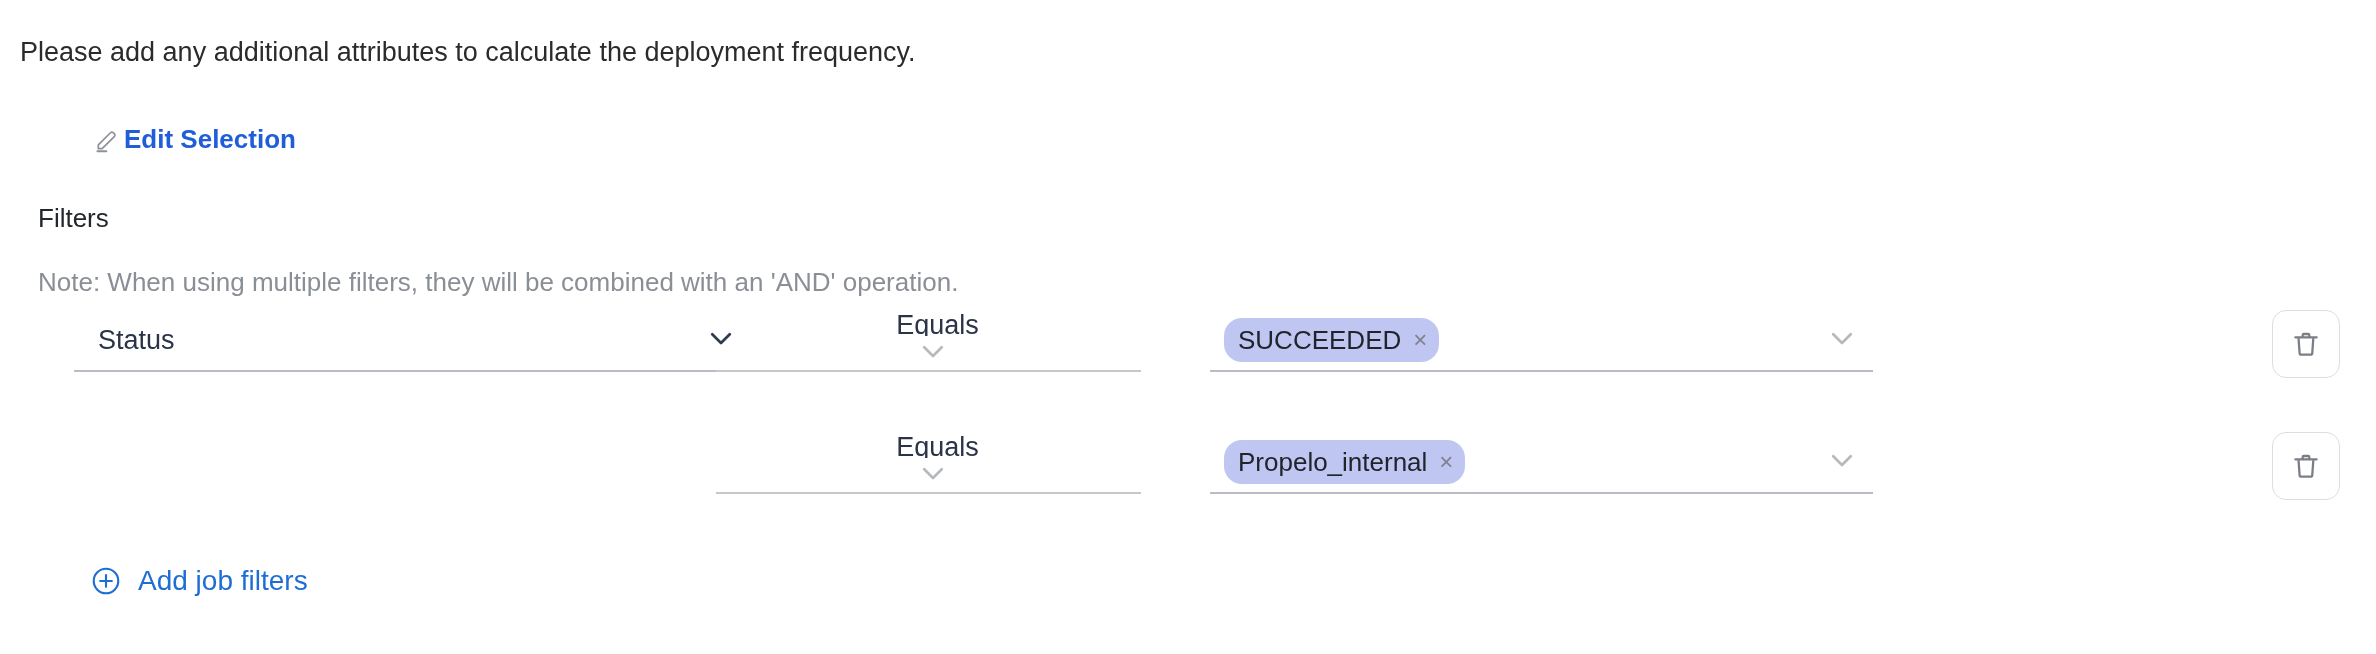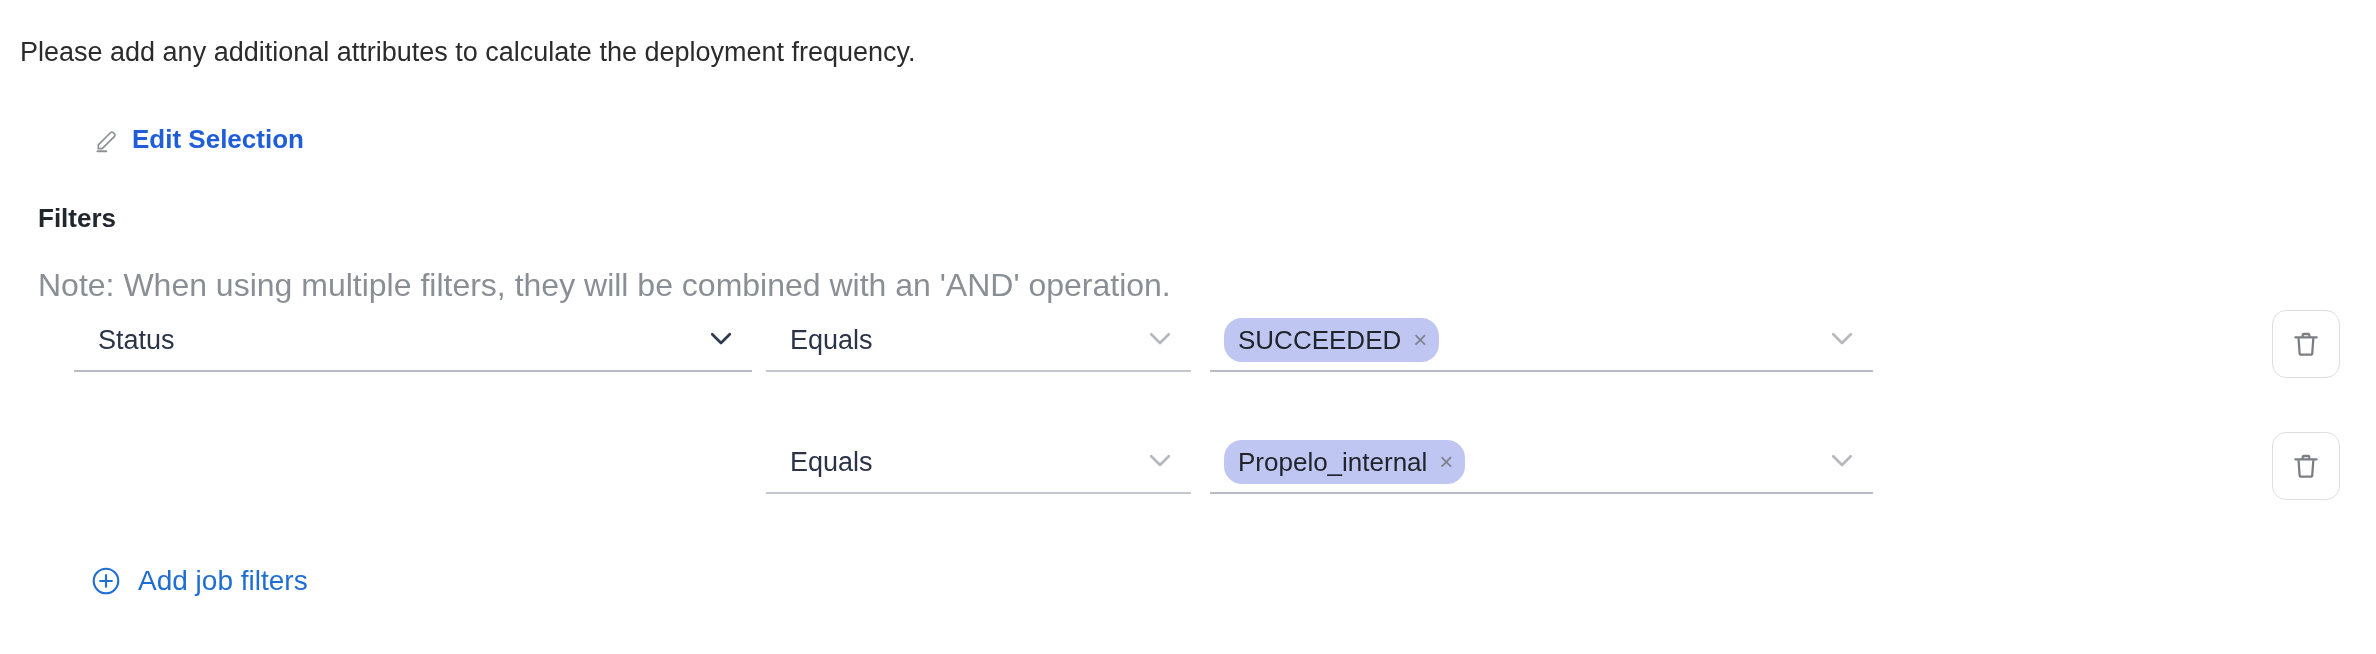--- a/index.html
+++ b/index.html
@@ -50,21 +50,21 @@
     padding: 0 24px;
     border-radius: 23px;
     background: #e2f1fb;
     color: #6b7685;
     font-size: 26px;
     white-space: nowrap;
   }
   .edit-selection {
     display: inline-flex;
     align-items: center;
-    gap: 12px;
+    gap: 4px;
     margin-left: 56px;
     cursor: pointer;
     white-space: nowrap;
   }
   .edit-selection .label {
     color: #1f5ed8;
     font-size: 26px;
     font-weight: 600;
   }
   .pencil-icon {
@@ -72,28 +72,28 @@
     height: 26px;
     display: block;
   }
 
   
   .filters-title {
     position: absolute;
     left: 38px;
     top: 203px;
     font-size: 26px;
-    font-weight: 700;
+    font-weight: 400;
     color: #22272e;
   }
   .filters-note {
     position: absolute;
     left: 38px;
     top: 267px;
-    font-size: 32px;
+    font-size: 26px;
     color: #8a8f96;
     white-space: nowrap;
   }
 
   
   .filter-row {
     position: absolute;
     left: 0;
     width: 2376px;
     height: 80px;
@@ -118,23 +118,24 @@
     overflow: hidden;
     text-align: center;
   }
   .field .spacer { flex: 1 1 auto; }
 
   .field-attribute {
     left: 74px;
     width: 678px;
   }
   .field-operator {
-    left: 766px;
+    left: 716px;
     width: 425px;
     border-bottom-color: #c4c7cc;
+    flex-direction: column;
   }
   .field-value {
     left: 1210px;
     width: 663px;
     border-bottom-color: #b9bcc2;
     padding-left: 14px;
   }
 
   .chev {
     width: 30px;

